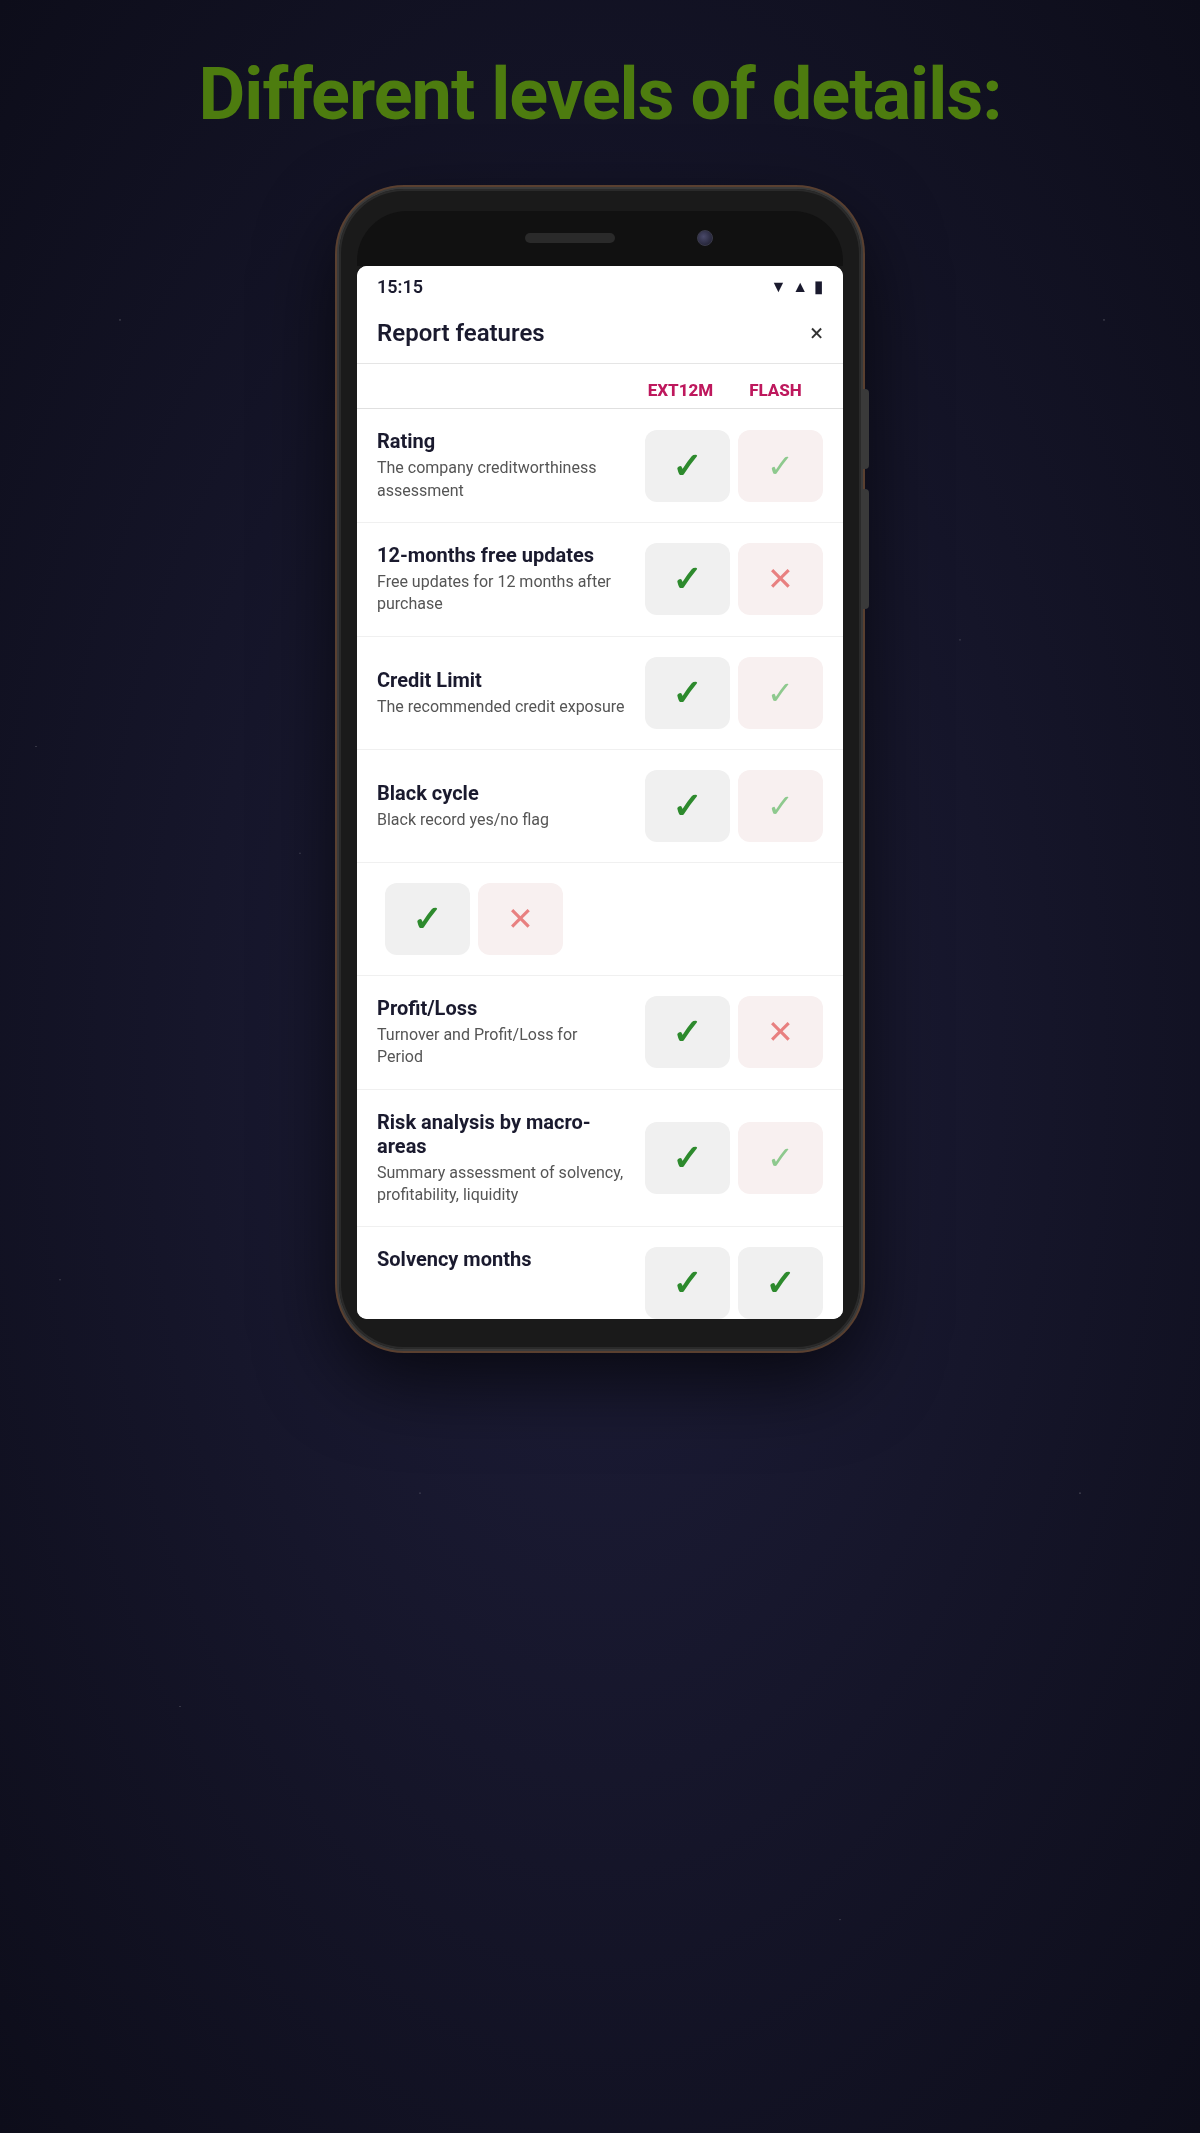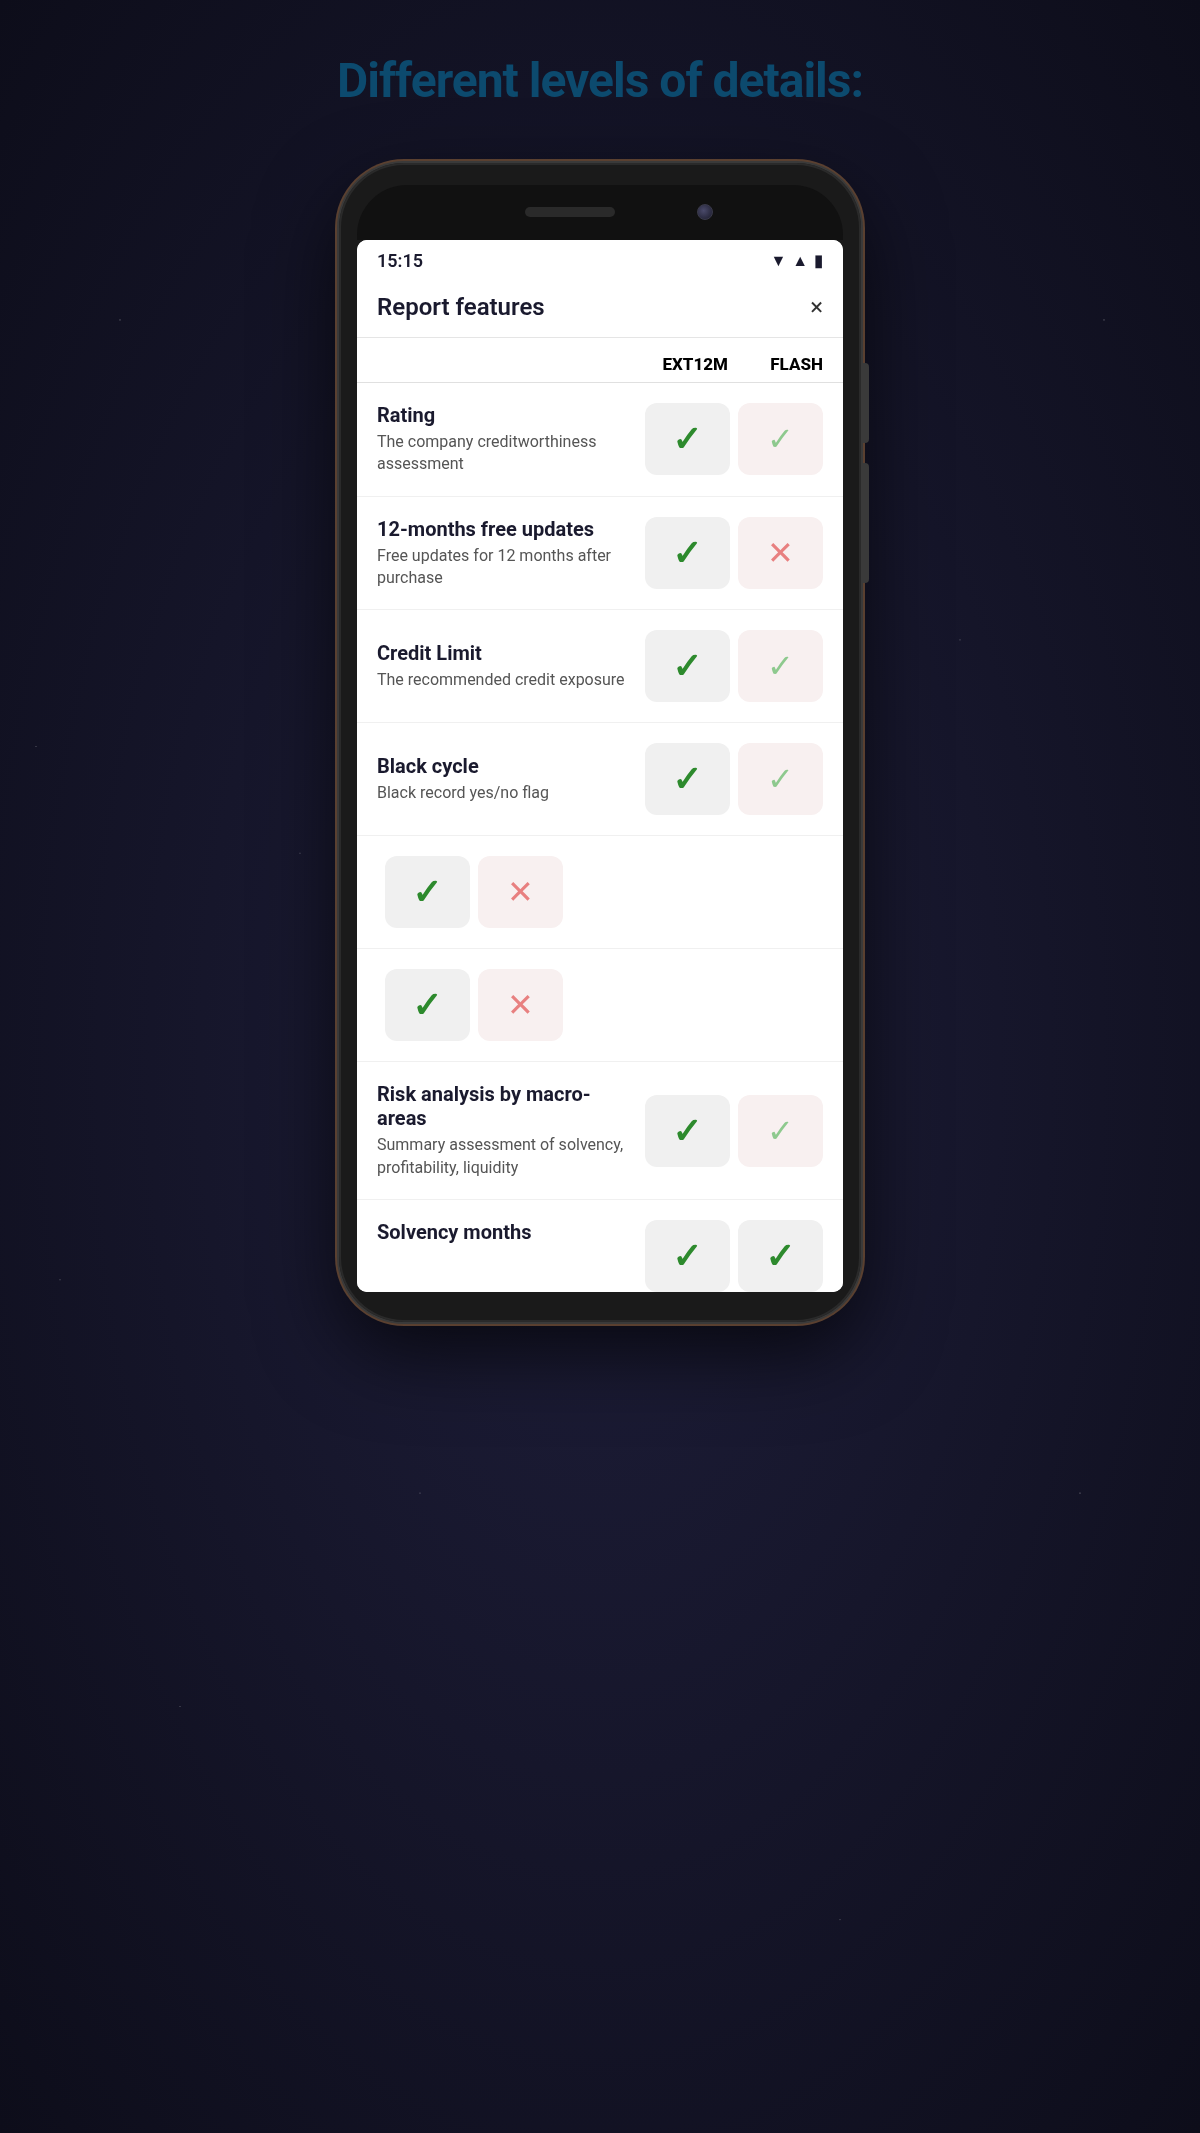--- a/index.html
+++ b/index.html
@@ -41,22 +41,22 @@
       z-index: 1;
       display: flex;
       flex-direction: column;
       align-items: center;
       width: 100%;
       height: 100%;
     }
 
     
     .hero-title {
-      color: #0c4a6e;
-      font-size: 48px;
+      color: #4d7c0f;
+      font-size: 72px;
       font-weight: 700;
       text-align: center;
       margin-top: 55px;
       line-height: 1.1;
       padding: 0 60px;
       letter-spacing: -1px;
     }
 
     .hero-subtitle {
       color: #cccccc;
@@ -197,24 +197,24 @@
     .col-headers {
       display: flex;
       padding: 16px 20px 8px 20px;
       border-bottom: 1px solid #e0e0e0;
     }
 
     .col-spacer { flex: 1; }
 
     .col-label {
       width: 95px;
-      text-align: right;
+      text-align: center;
       font-size: 17px;
       font-weight: 800;
-      color: #000000;
+      color: #be185d;
     }
 
     
     .features-list {
       background: #ffffff;
     }
 
     .feature-row {
       display: flex;
       align-items: center;
@@ -378,20 +378,24 @@
         <div class="feature-row">
           <div class="feature-check check-ext">
             <span class="checkmark-green">✓</span>
           </div>
           <div class="feature-check check-flash">
             <span class="cross-red">✕</span>
           </div>
         </div>
 
         <div class="feature-row">
+          <div class="feature-info">
+            <div class="feature-title">Profit/Loss</div>
+            <div class="feature-desc">Turnover and Profit/Loss for Period</div>
+          </div>
           <div class="feature-check check-ext">
             <span class="checkmark-green">✓</span>
           </div>
           <div class="feature-check check-flash">
             <span class="cross-red">✕</span>
           </div>
         </div>
 
         <div class="feature-row">
           <div class="feature-info">

